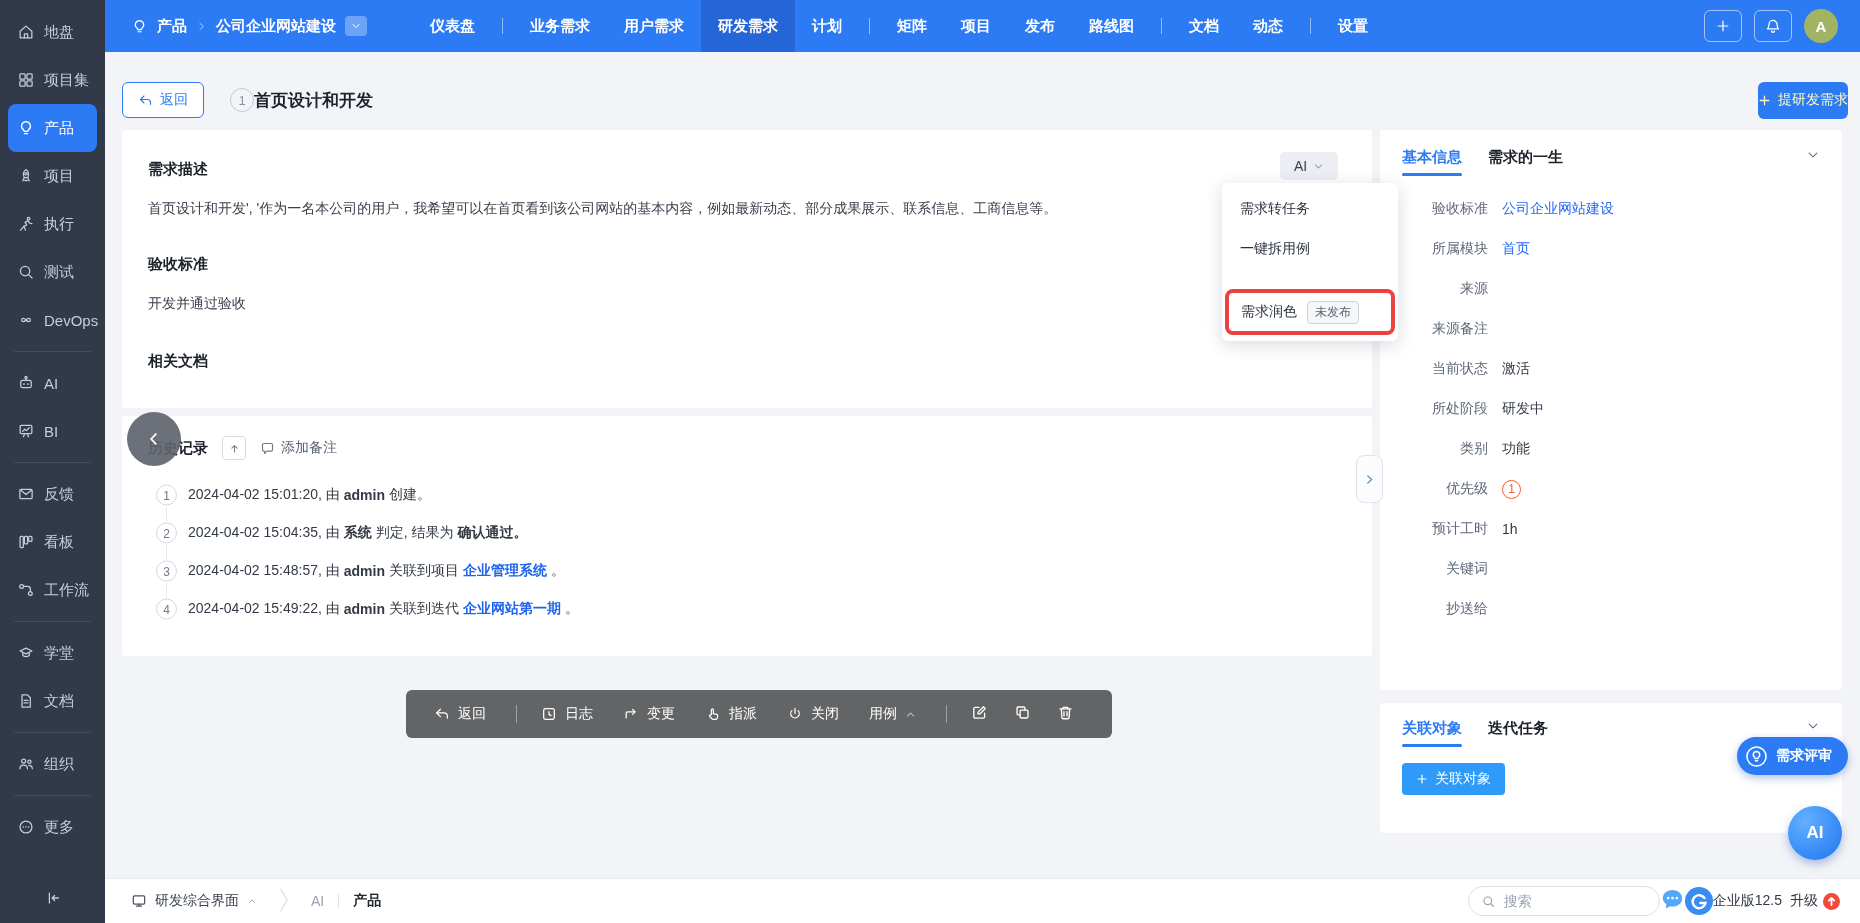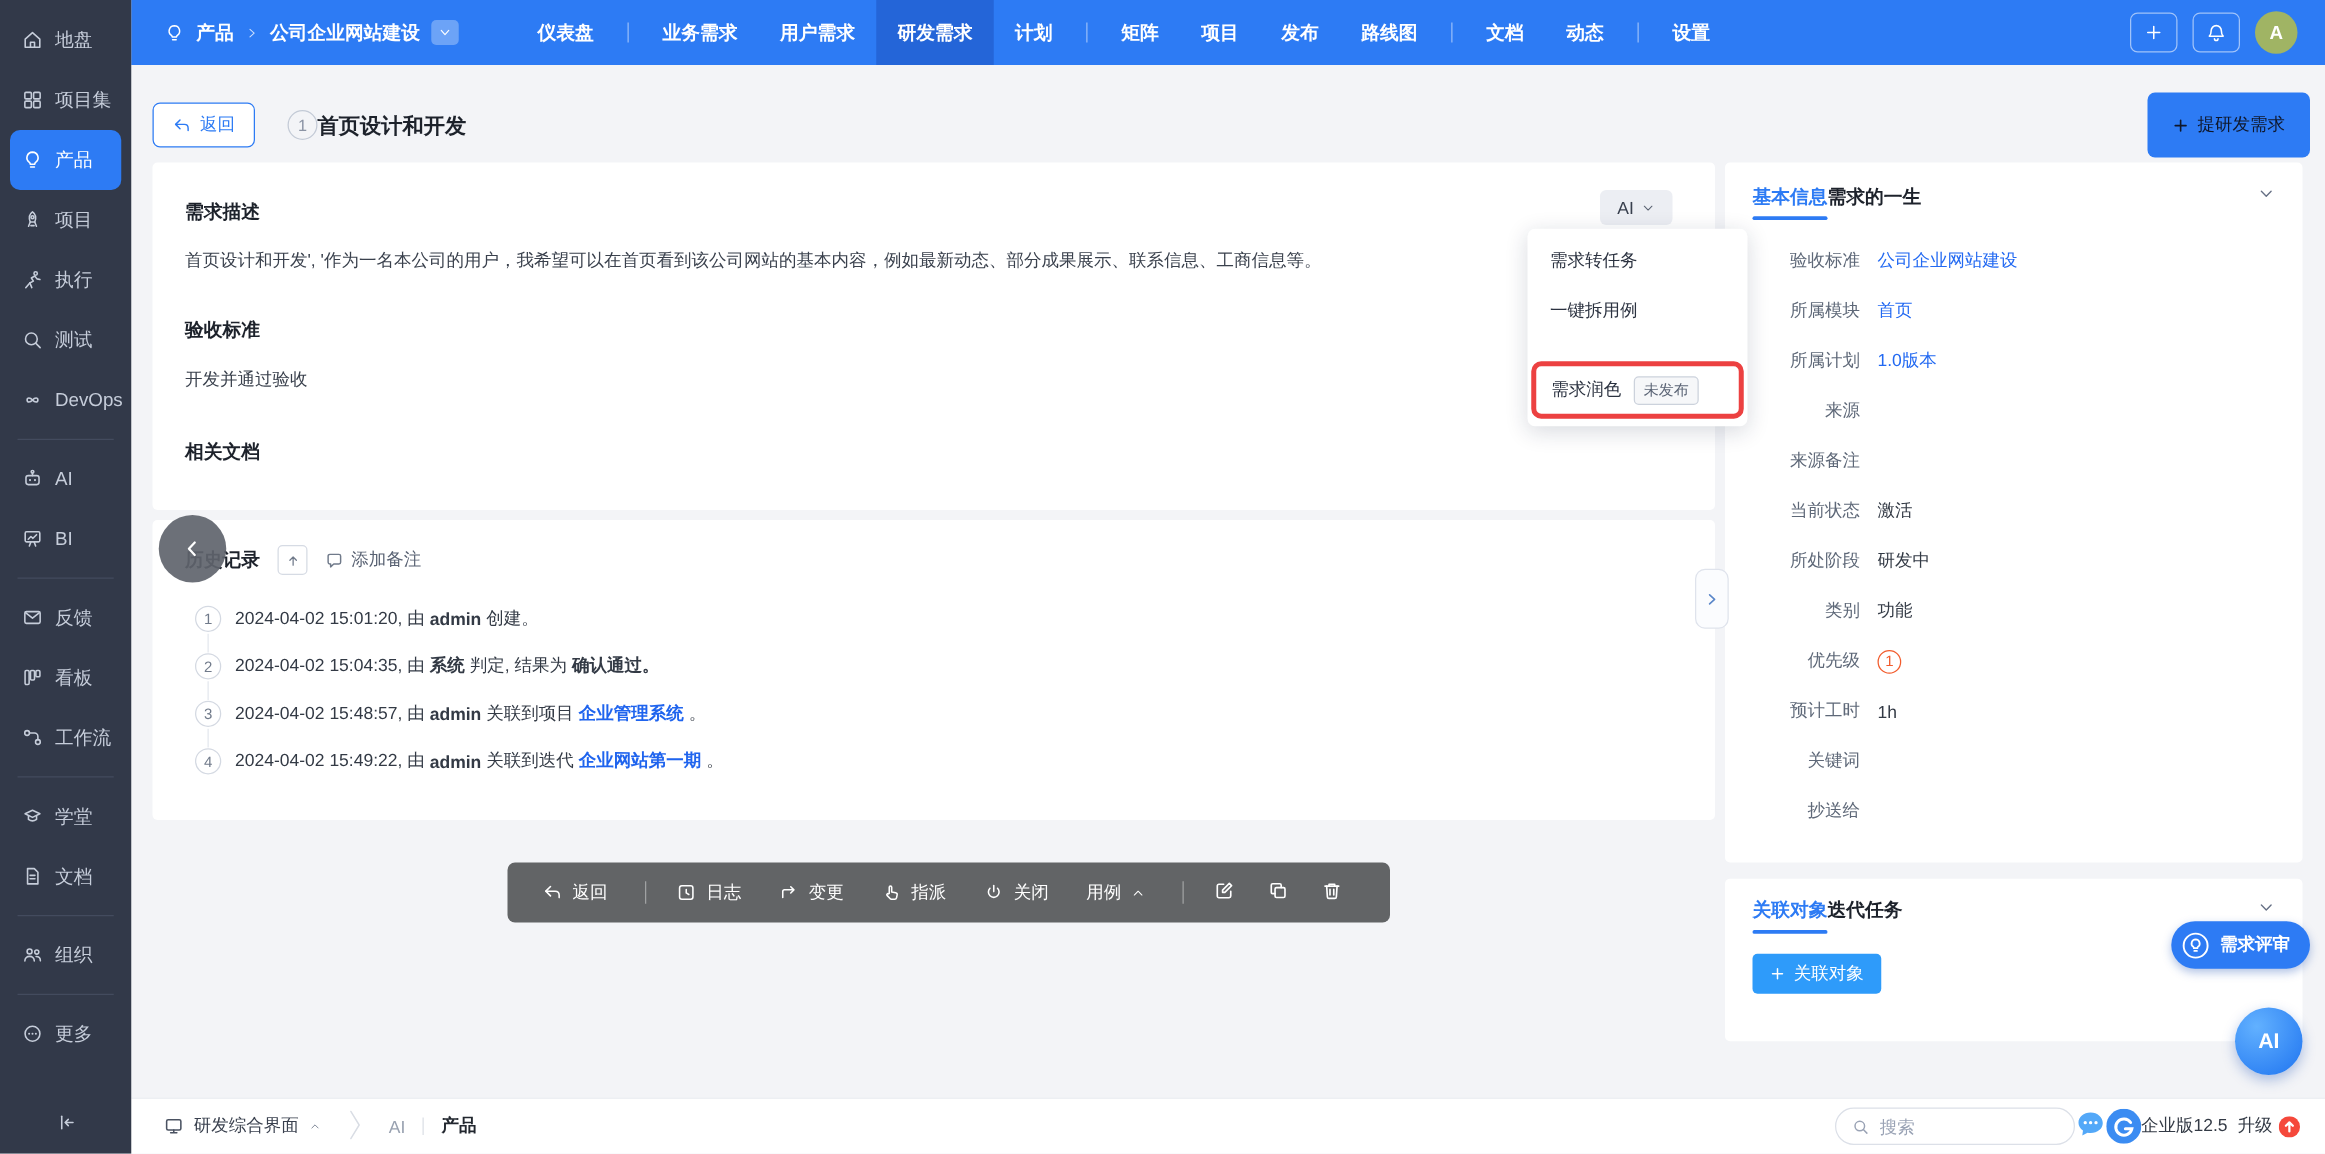--- a/index.html
+++ b/index.html
@@ -46,22 +46,22 @@
 
   
   .content-header { position:absolute; left:122px; top:78px; width:1726px; height:44px;
                     display:flex; align-items:center; }
   .back-btn { display:flex; align-items:center; gap:7px; height:36px; padding:0 15px; background:#fff;
               border:1px solid #2d7bf4; color:#2d7bf4; border-radius:6px; font-size:14px; cursor:pointer; }
   .back-btn .ic { width:15px; height:15px; }
   .story-num { width:24px; height:24px; border:1px solid #c3cad6; border-radius:50%; color:#8a93a4;
                font-size:13px; display:flex; align-items:center; justify-content:center; margin-left:26px; }
   .page-title { font-size:17px; font-weight:700; color:#1d222b; }
-  .create-btn { margin-left:auto; height:52px; background:#2d7bf4; color:#0f172a; border:none; border-radius:6px;
-                font-size:14px; padding:0 20px; display:flex; align-items:center; gap:7px; cursor:pointer; }
+  .create-btn { margin-left:auto; height:37px; background:#2d7bf4; color:#fef9c3; border:none; border-radius:6px;
+                font-size:14px; padding:0 0; display:flex; align-items:center; gap:7px; cursor:pointer; }
   .create-btn .ic { width:13px; height:13px; }
 
   
   .card { position:absolute; background:#fff; border-radius:4px; }
   .desc-card { left:122px; top:130px; width:1250px; height:278px; padding:30px 34px 0 26px; }
   .sec-h { font-size:15px; font-weight:700; color:#1d222b; }
   .sec-p { font-size:14px; color:#3a414d; margin-top:19px; line-height:1.5; }
   .mt36 { margin-top:36px; } .mt38 { margin-top:38px; }
   .ai-btn { position:absolute; top:22px; right:34px; width:58px; height:28px; background:#eceef3; border:none;
             border-radius:5px; color:#39404e; font-size:14px; display:flex; align-items:center;
@@ -106,21 +106,21 @@
   .tb-item .ic { width:16px; height:16px; }
   .tb-item .caret { width:11px; height:11px; }
   .tb-div { width:1px; height:18px; background:rgba(255,255,255,.4); margin:0 24px 0 0; }
   .tb-icon { background:none; border:none; color:#fff; cursor:pointer; margin-right:26px; }
   .tb-icon .ic { width:17px; height:17px; }
   .tb-icon:last-child { margin-right:0; }
 
   
   .panel-info { left:1380px; top:130px; width:462px; height:560px; padding:18px 22px 0; }
   .panel-related { left:1380px; top:703px; width:462px; height:130px; padding:16px 22px 0; }
-  .panel-tabs { display:flex; align-items:flex-start; }
+  .panel-tabs { display:flex; gap:26px; align-items:flex-start; }
   .p-tab { font-size:15px; font-weight:700; color:#1d222b; cursor:pointer; padding-bottom:9px; position:relative; }
   .p-tab.active { color:#2d7bf4; }
   .p-tab.active::after { content:""; position:absolute; left:0; right:0; bottom:0; height:3px;
                          background:#2d7bf4; border-radius:2px; }
   .panel-chevron { margin-left:auto; color:#667085; cursor:pointer; background:none; border:none; }
   .panel-chevron .ic { width:14px; height:14px; }
   .fields { margin-top:13px; }
   .f-row { height:40px; display:flex; align-items:center; font-size:14px; }
   .f-label { width:86px; text-align:right; color:#5e6878; flex:none; }
   .f-value { margin-left:14px; color:#333a45; }
@@ -641,24 +641,20 @@
   <div class="fields">
     <div class="f-row">
       <span class="f-label">验收标准</span>
       <span class="f-value link">公司企业网站建设</span>
     </div>
     <div class="f-row">
       <span class="f-label">所属模块</span>
       <span class="f-value link">首页</span>
     </div>
     <div class="f-row">
-      <span class="f-label">所属计划</span>
-      <span class="f-value link">1.0版本</span>
-    </div>
-    <div class="f-row">
       <span class="f-label">来源</span>
       <span class="f-value"></span>
     </div>
     <div class="f-row">
       <span class="f-label">来源备注</span>
       <span class="f-value"></span>
     </div>
     <div class="f-row">
       <span class="f-label">当前状态</span>
       <span class="f-value">激活</span>

